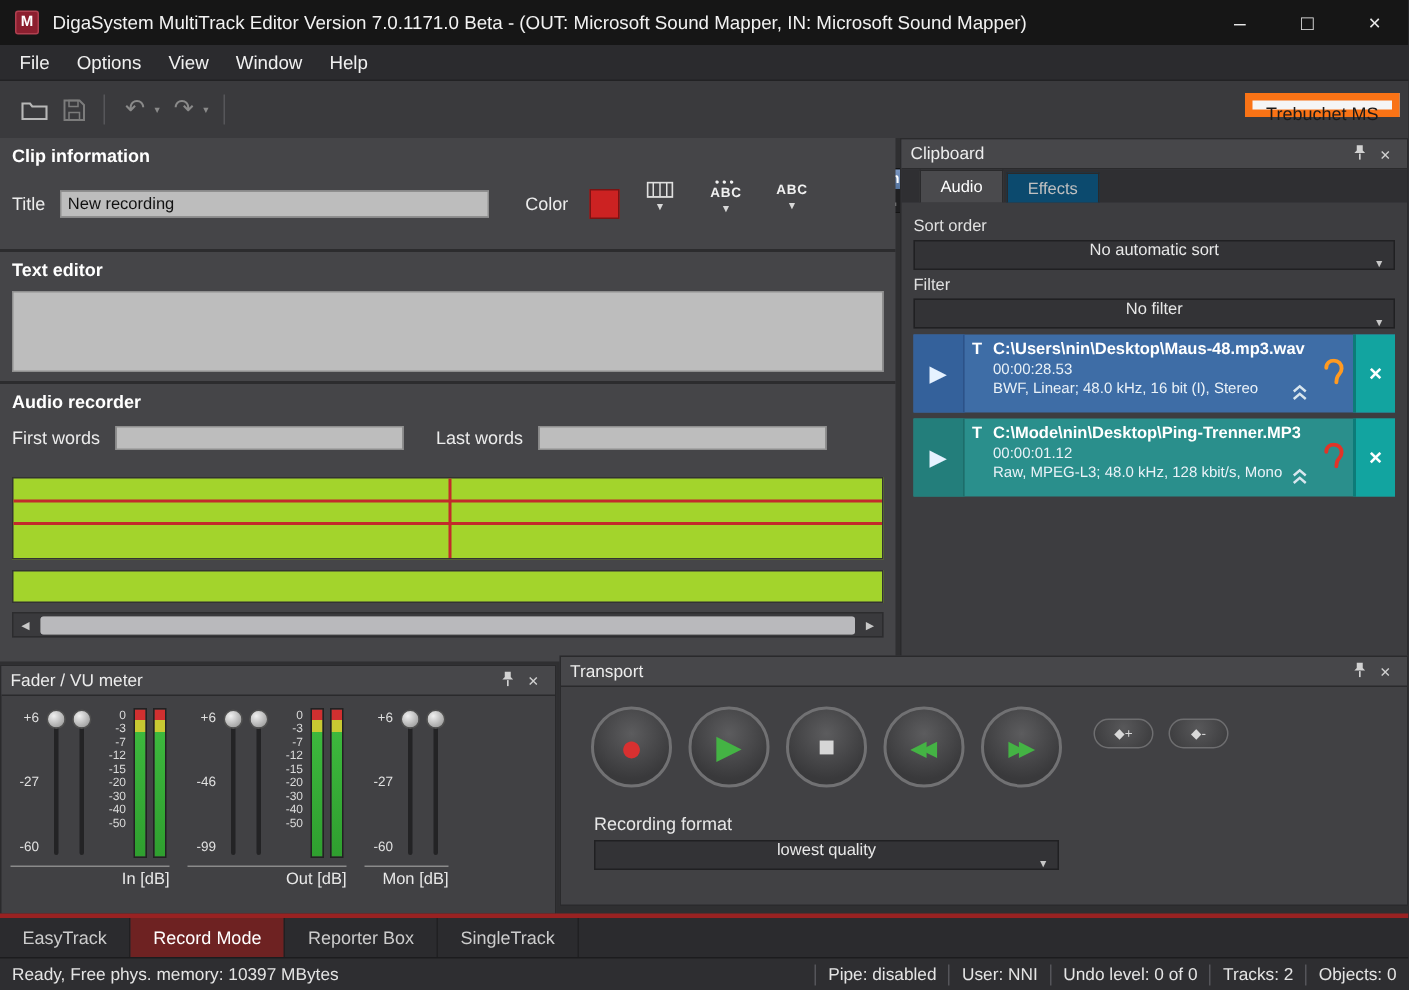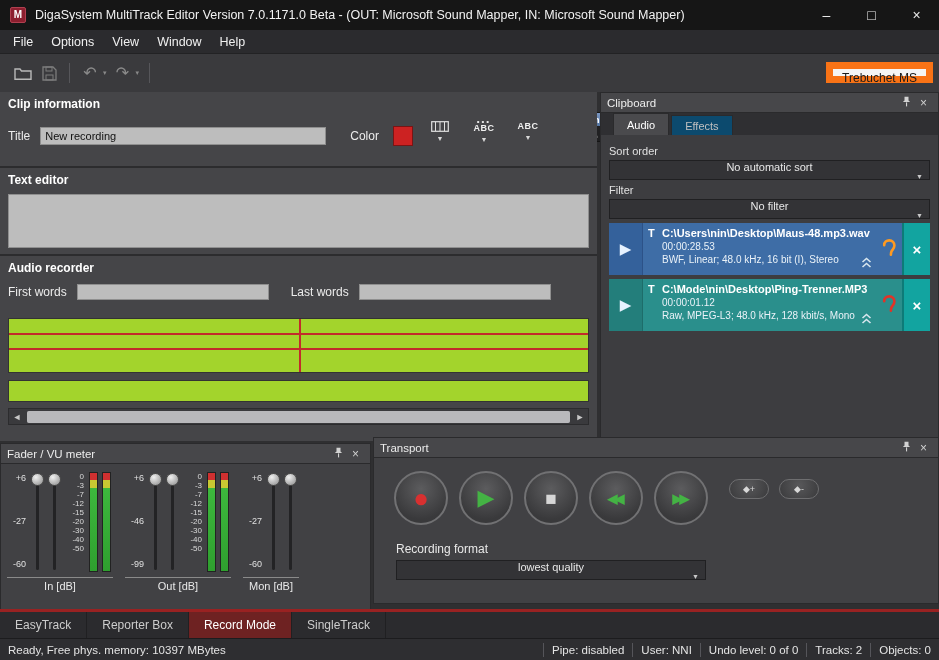--- a/index.html
+++ b/index.html
@@ -25,21 +25,21 @@
   .tb-sep { width:1px; height:20px; background:#56565a; margin:0 7px; }
   .counters { position:absolute; left:202px; top:58px; display:flex; }
   .counter { margin-right:4px; border:1px solid #141414; }
   .counter .clabel { height:13px; background:linear-gradient(#7a95c0,#54749f); font-size:9.5px; font-weight:bold; text-align:center; line-height:13px; color:#fff; }
   .counter .cvalue { height:15px; background:#202022; color:#8e8e8e; font-family:"DejaVu Sans Mono", monospace; font-size:13px; font-weight:bold; text-align:center; line-height:15px; }
   .counter.magenta .clabel { background:linear-gradient(#e06cd8,#b23caa); }
   .counter.magenta .cvalue { background:#351535; color:#cccccc; }
   .counter.clock .cvalue { color:#f4f4f4; }
   .w100{width:100px;} .w118{width:118px;} .w84{width:84px;} .w98{width:98px;}
   .ml2{margin-left:2px;} .ml12{margin-left:12px;}
-  .font-btn { position:absolute; right:6px; top:8px; height:21px; line-height:19px; padding:0 9px; background:#f5f5f5; color:#1a1a1a; font-size:12px; border:7px solid #f97316; }
+  .font-btn { position:absolute; right:6px; top:8px; height:16px; line-height:19px; padding:0 9px; background:#f5f5f5; color:#1a1a1a; font-size:12px; border:5px solid #f97316; }
 
   
   .left-pane { position:absolute; left:0; top:92px; width:597px; height:349px; background:#454548; }
   .section { position:relative; border-bottom:2px solid #2c2c2e; }
   .sec-head { font-size:12px; font-weight:bold; color:#ffffff; padding:5px 0 0 8px; }
   .clipinfo { height:76px; }
   .ci-row { position:absolute; left:8px; top:30px; right:6px; display:flex; align-items:center; font-size:12px; }
   .field-label { color:#ececec;text-align:center; }
   .title-input { width:286px; height:18px; margin-left:10px; background:#bdbdbd; border:1px solid #8f8f8f; font-size:11px; padding:0 4px; color:#111; font-family:"Liberation Sans",sans-serif; }
   .color-label { margin-left:24px; }
@@ -105,21 +105,21 @@
   .fscale { width:22px; position:relative; font-size:9px; color:#e0e0e0; }
   .fscale span { position:absolute; right:3px; }
   .fs0 { top:2px; } .fs1 { top:45px; } .fs2 { top:88px; }
   .slider { width:17px; position:relative; }
   .slider .track { position:absolute; left:50%; top:4px; bottom:4px; width:3px; margin-left:-1.5px; background:#232325; border-radius:2px; }
   .slider .knob { position:absolute; left:50%; top:2px; width:13px; height:13px; margin-left:-6.5px; border-radius:50%; background:radial-gradient(circle at 35% 30%, #f0f0f0, #8a8a8a); border:1px solid #4f4f4f; }
   .mscale { width:24px; display:flex; flex-direction:column; font-size:8px; color:#dadada; text-align:right; padding-right:3px; padding-top:1px; }
   .mscale span { height:9px; line-height:9px; }
   .vbar { width:9px; height:100px; margin:1px 2px 0 2px; border:1px solid #222;
           background:linear-gradient(to bottom, #d03030 0%, #d03030 7%, #c8c832 7%, #c8c832 15%, #3db83d 15%, #2f9f2f 100%); }
-  .fg-label { margin-top:3px; border-top:1px solid #8a8a8a; text-align:center; font-size:11px; color:#e8e8e8; padding-top:2px; }
+  .fg-label { margin-top:3px; border-top:1px solid #8a8a8a; text-align:right; font-size:11px; color:#e8e8e8; padding-top:2px; }
 
   
   .transport { position:absolute; left:373px; top:437px; width:566px; height:167px; background:#414144; border:1px solid #2a2a2c; }
   .tr-buttons { display:flex; align-items:flex-start; margin:13px 0 0 20px; }
   .big-btn { width:54px; height:54px; border-radius:50%; background:radial-gradient(circle at 50% 32%, #5c5c5e, #39393b 72%); border:2px solid #717173; margin-right:11px; display:flex; align-items:center; justify-content:center; flex:none; }
   .bb-record { color:#d83030; font-size:26px; line-height:1; }
   .bb-play { color:#44b344; font-size:22px; line-height:1; }
   .bb-stop { color:#d6d6d6; font-size:19px; line-height:1; }
   .bb-seek { color:#44b344; font-size:13px; font-weight:bold; letter-spacing:-3px; padding-right:3px; line-height:1; }
   .small-btn { width:40px; height:20px; border-radius:10px; background:radial-gradient(circle at 50% 30%, #58585a, #3a3a3c); border:1px solid #6e6e70; color:#d8d8d8; font-size:9px; display:flex; align-items:center; justify-content:center; margin:8px 0 0 10px; flex:none; }
@@ -470,22 +470,22 @@
     <div class="tr-format-label">Recording format</div>
     <div class="combo tr-combo">
       <span>lowest quality</span>
       <span class="combo-arrow">▼</span>
     </div>
   </div>
 
   <div class="red-line"></div>
   <div class="bottom-tabs">
     <div class="b-tab">EasyTrack</div>
+    <div class="b-tab active">Record Mode</div>
     <div class="b-tab">Reporter Box</div>
-    <div class="b-tab active">Record Mode</div>
     <div class="b-tab">SingleTrack</div>
   </div>
 
   <div class="statusbar">
     <div class="sb-left">Ready, Free phys. memory: 10397 MBytes</div>
     <div class="sb-seg">Pipe: disabled</div>
     <div class="sb-seg">User: NNI</div>
     <div class="sb-seg">Undo level: 0 of 0</div>
     <div class="sb-seg">Tracks: 2</div>
     <div class="sb-seg">Objects: 0</div>

